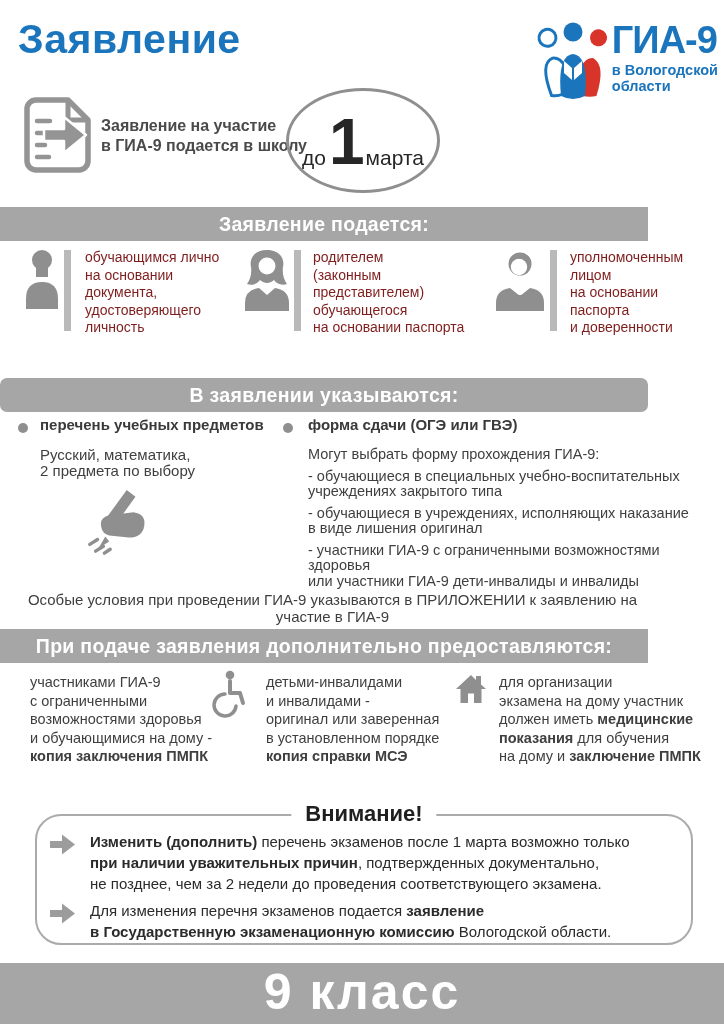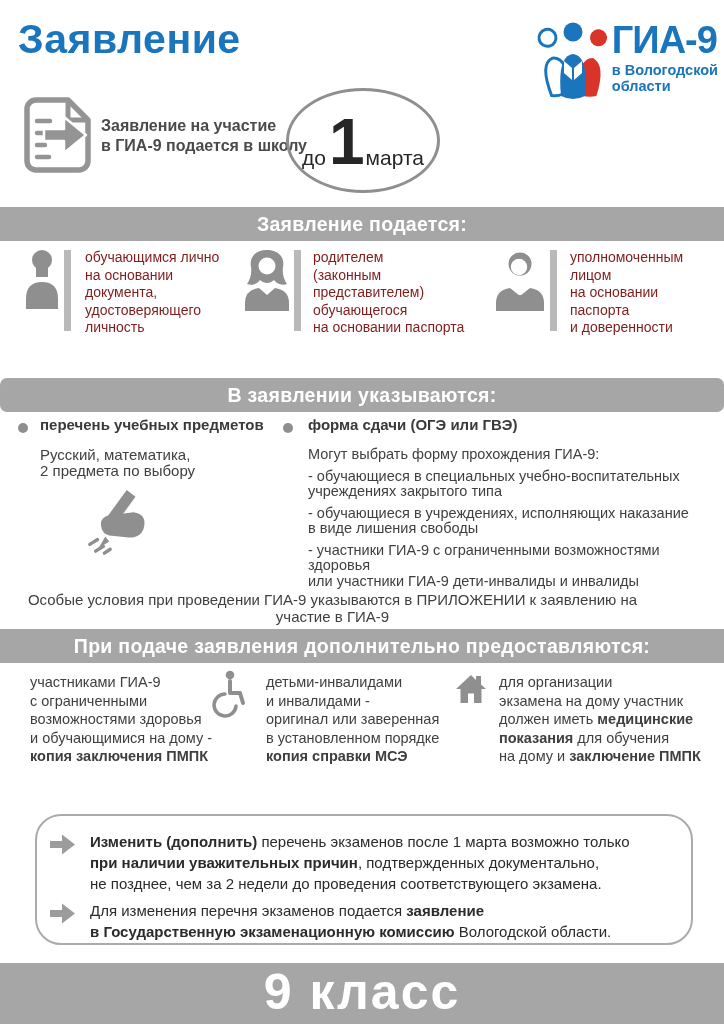--- a/index.html
+++ b/index.html
@@ -21,21 +21,21 @@
   
   .intro-icon { position: absolute; left: 22px; top: 95px; }
   .intro-icon svg { width: 76px; height: 80px; display: block; }
   .intro-text { position: absolute; left: 101px; top: 116px; font-size: 16px; font-weight: bold; line-height: 20px; color: #4a4a4a; white-space: pre-line; }
   .deadline { position: absolute; left: 286px; top: 88px; width: 154px; height: 105px; border: 3px solid #8f8f8f; border-radius: 50%;
     display: flex; align-items: baseline; justify-content: center; color: #262626; }
   .dl-pre, .dl-post { font-size: 21px; align-self: center; margin-top: 34px; }
   .dl-day { font-size: 64px; font-weight: bold; align-self: center; margin: 2px 3px 0 3px; letter-spacing: -2px; }
 
   
-  .banner { position: absolute; left: 0; width: 724px; height: 34px; background: #a6a6a6; color: #fff;
+  .banner { position: absolute; left: 0; width: 648px; height: 34px; background: #a6a6a6; color: #fff;
     font-weight: bold; font-size: 19.5px; text-align: center; line-height: 34px; letter-spacing: 0.3px; }
   .banner-submit { top: 207px; }
   .banner-specify { top: 378px; border-radius: 7px; }
   .banner-additional { top: 629px; }
 
   
   .vbar { position: absolute; top: 250px; width: 7px; height: 81px; background: #b9b9b9; }
   .vbar-1 { left: 64px; } .vbar-2 { left: 294px; } .vbar-3 { left: 550px; }
   .submit-icon { position: absolute; top: 249px; }
   .submit-icon svg { display: block; }
@@ -192,21 +192,21 @@
     </svg>
   </span>
 
   <span class="bullet bullet-2"></span>
   <div class="spec-heading spec-heading-right">форма сдачи (ОГЭ или ГВЭ)</div>
   <div class="spec-right-body">
     <p class="para">Могут выбрать форму прохождения ГИА-9:</p>
     <p class="para">- обучающиеся в специальных учебно-воспитательных
 учреждениях закрытого типа</p>
     <p class="para">- обучающиеся в учреждениях, исполняющих наказание
-в виде лишения свободы</p>
+в виде лишения оригинал</p>
     <p class="para">- участники ГИА-9 с ограниченными возможностями здоровья
 или участники ГИА-9 дети-инвалиды и инвалиды</p>
   </div>
 
   <div class="spec-note">Особые условия при проведении ГИА-9 указываются в ПРИЛОЖЕНИИ к заявлению на участие в ГИА-9</div>
 
   <div class="banner banner-additional">При подаче заявления дополнительно предоставляются:</div>
 
   <div class="add-text add-text-1"><span>участниками ГИА-9
 с ограниченными
@@ -232,20 +232,21 @@
       <path d="M2,16 L17,2 L22,7 V3 H27 V11.5 L32,16 H27.5 V30 H20 V20.5 H14 V30 H6.5 V16 Z" fill="#8f8f8f"></path>
     </svg>
   </span>
   <div class="add-text add-text-3"><span>для организации
 экзамена на дому участник
 должен иметь </span><span class="b">медицинские
 показания</span><span> для обучения
 на дому и </span><span class="b">заключение ПМПК</span></div>
 
   <div class="attention-box">
+    <div class="attention-title">Внимание!</div>
 
     <div class="attention-item attention-item-1">
       <span class="attention-arrow">
         <svg viewBox="0 0 27 23">
           <path d="M1,8 h12 V1.5 L26,11.5 13,21.5 V15 H1 z" fill="#9c9c9c" stroke-linejoin="round"></path>
         </svg>
       </span>
       <div class="attention-text"><span class="b">Изменить (дополнить)</span><span> перечень экзаменов после 1 марта возможно только
 </span><span class="b">при наличии уважительных причин</span><span>, подтвержденных документально,
 не позднее, чем за 2 недели до проведения соответствующего экзамена.</span></div>

